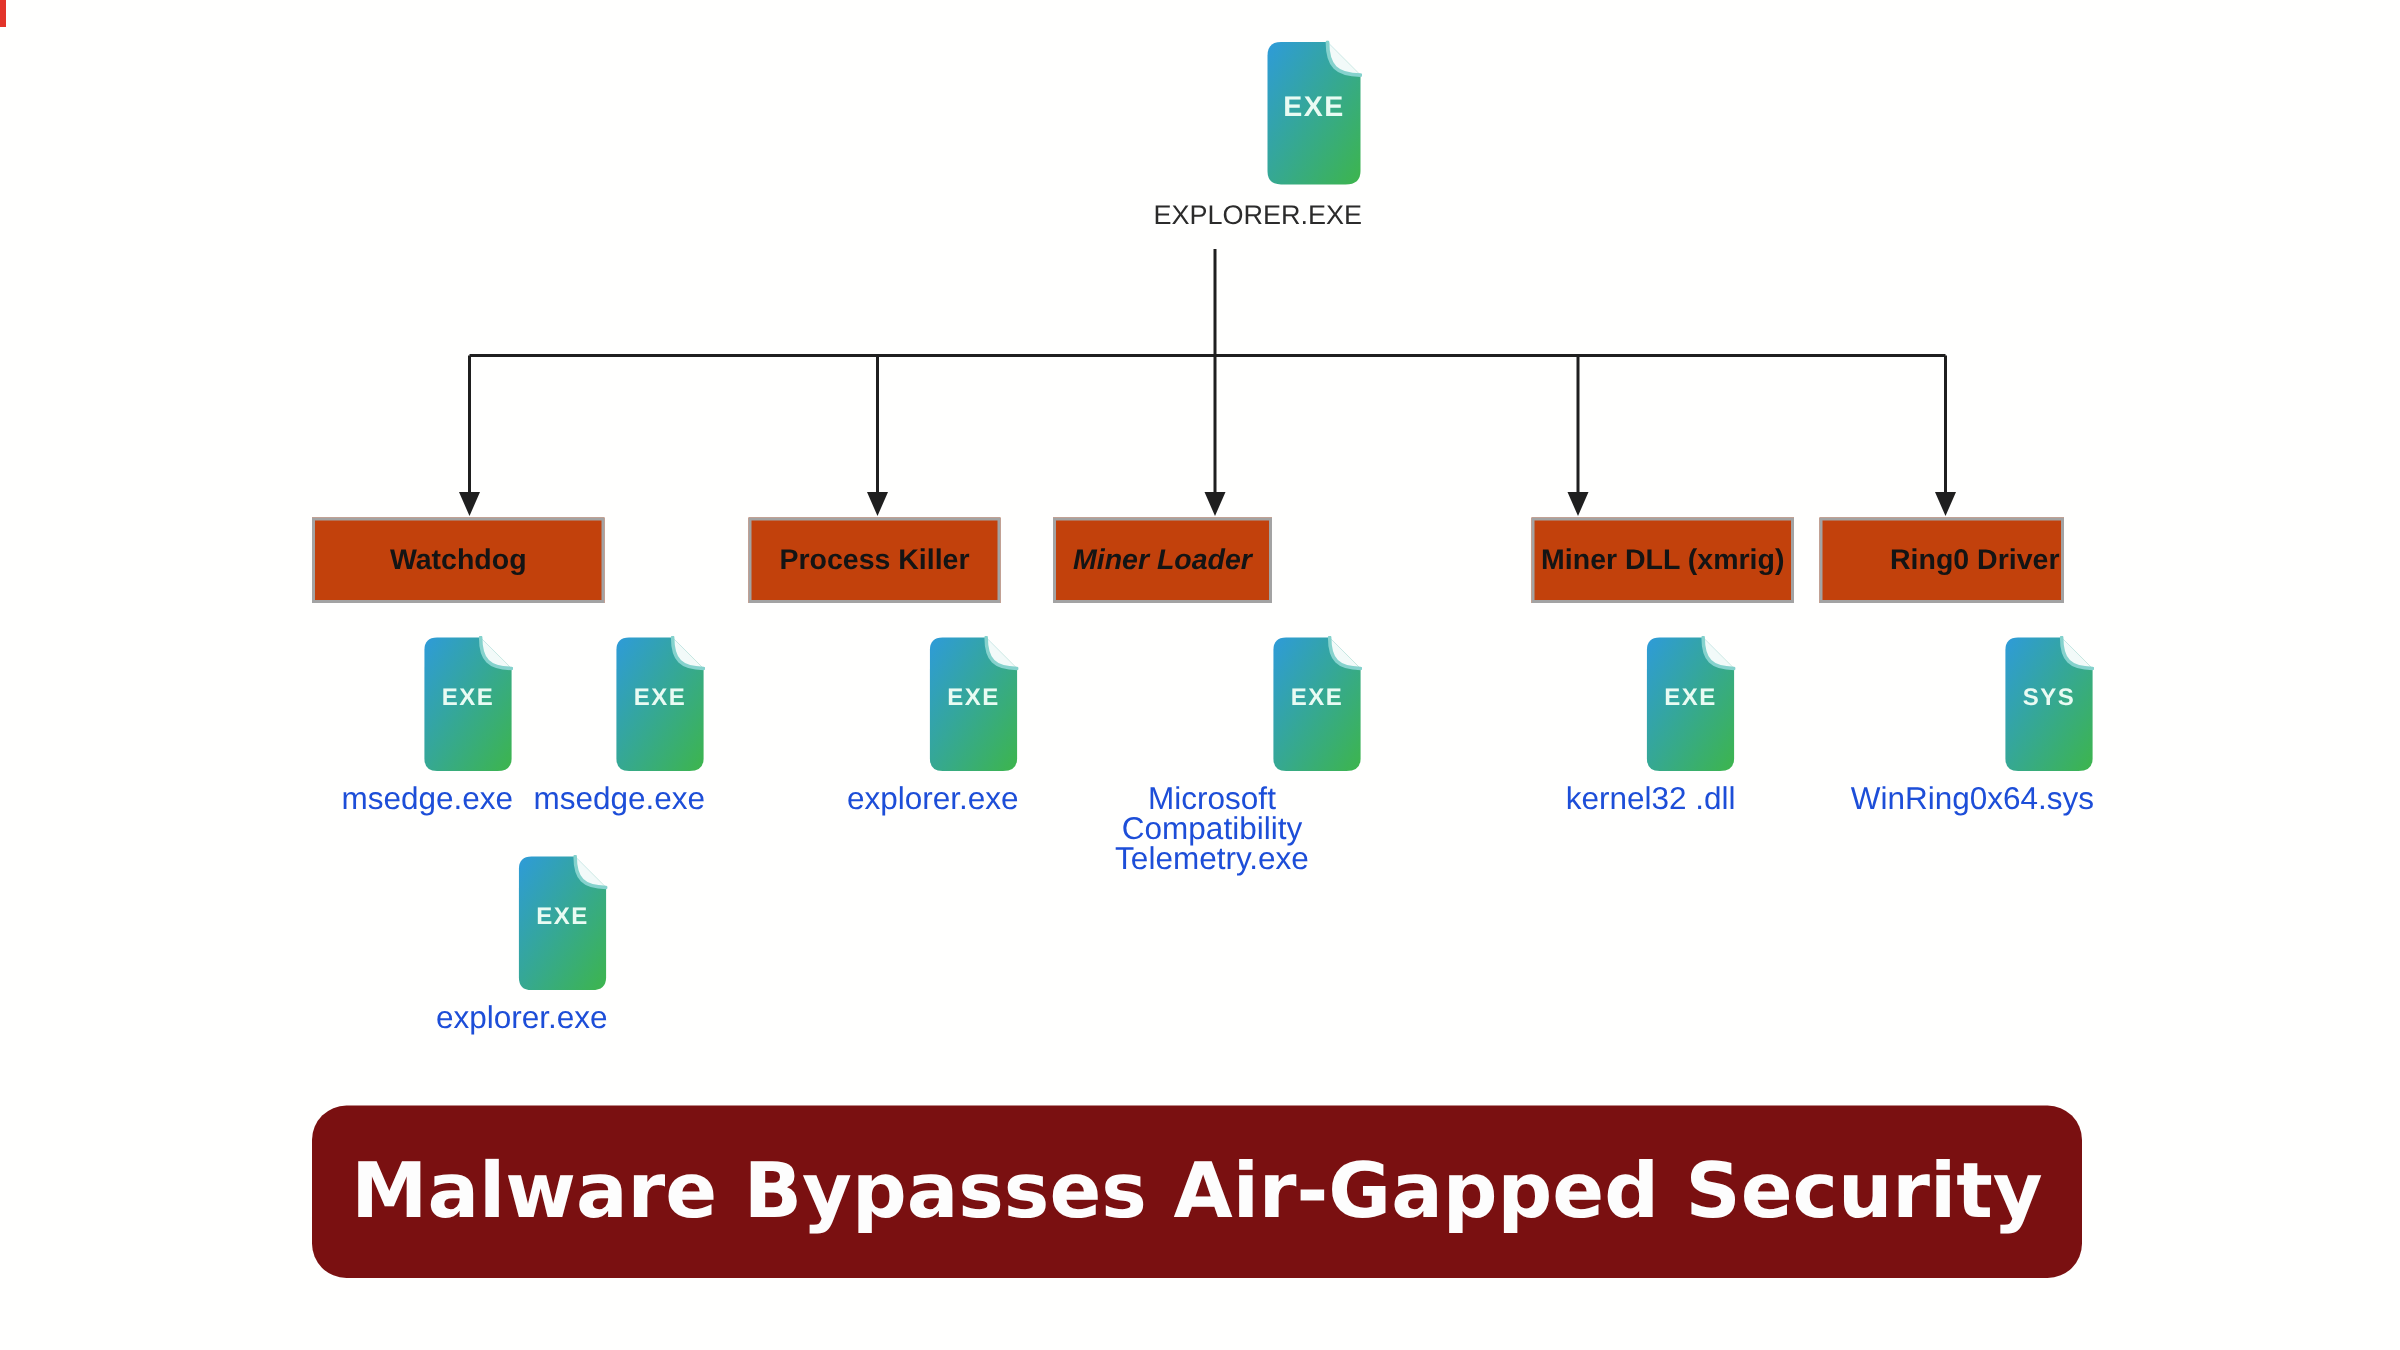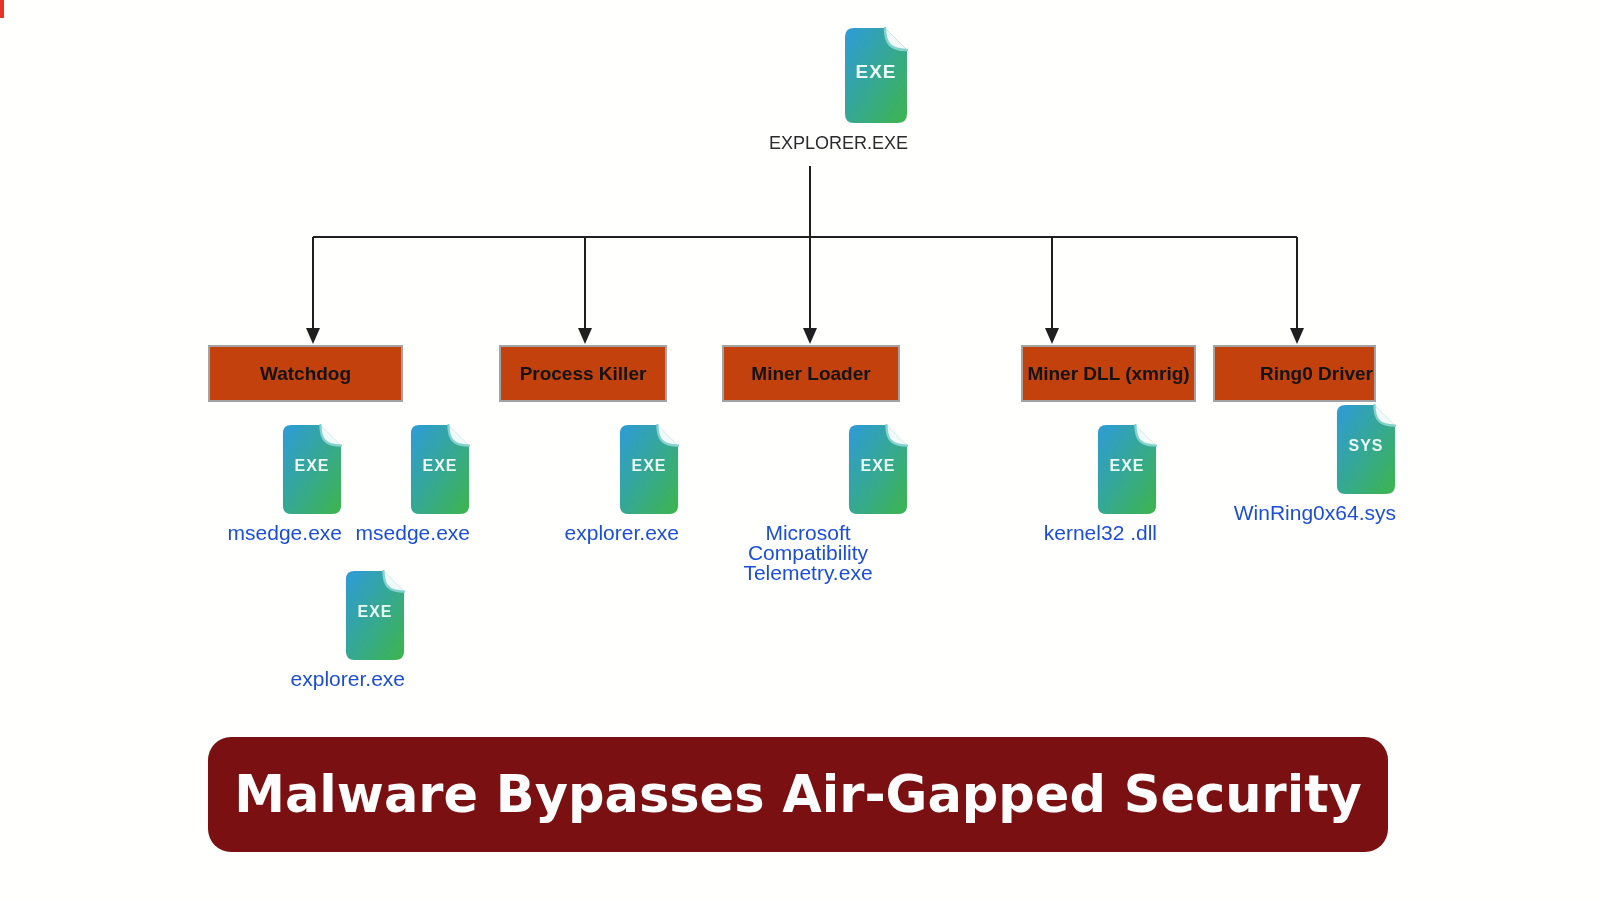--- a/index.html
+++ b/index.html
@@ -97,21 +97,21 @@
       <svg viewBox="0 0 64 97" width="64" height="97">
           <use href="#file-shape"></use>
         </svg>
       <span class="badge badge-lg">EXE</span>
     </span>
     <div class="file-label root-label">EXPLORER.EXE</div>
   </div>
 
   <div class="group-box" style="left:208px;width:195px;">Watchdog</div>
   <div class="group-box" style="left:499px;width:168px;">Process Killer</div>
-  <div class="group-box" style="left:722px;width:178px;">Miner Loader</div>
+  <div class="group-box" style="left:702px;width:146px;font-style:italic;">Miner Loader</div>
   <div class="group-box" style="left:997px;width:175px;margin-left:24px;">Miner DLL (xmrig)</div>
   <div class="group-box" style="left:1213px;width:163px;padding-left:44px;">Ring0 Driver</div>
 
   <div class="node" style="left:142px;top:424px;">
     <span class="file-icon">
       <svg viewBox="0 0 64 97" width="60" height="91">
           <use href="#file-shape"></use>
         </svg>
       <span class="badge badge-sm">EXE</span>
     </span>
@@ -159,21 +159,21 @@
   <div class="node" style="left:957px;top:424px;">
     <span class="file-icon">
       <svg viewBox="0 0 64 97" width="60" height="91">
           <use href="#file-shape"></use>
         </svg>
       <span class="badge badge-sm">EXE</span>
     </span>
     <div class="file-label">kernel32 .dll</div>
   </div>
 
-  <div class="node" style="left:1196px;top:404px;">
+  <div class="node" style="left:1196px;top:424px;">
     <span class="file-icon">
       <svg viewBox="0 0 64 97" width="60" height="91">
           <use href="#file-shape"></use>
         </svg>
       <span class="badge badge-sm">SYS</span>
     </span>
     <div class="file-label">WinRing0x64.sys</div>
   </div>
 
   <div class="banner">

